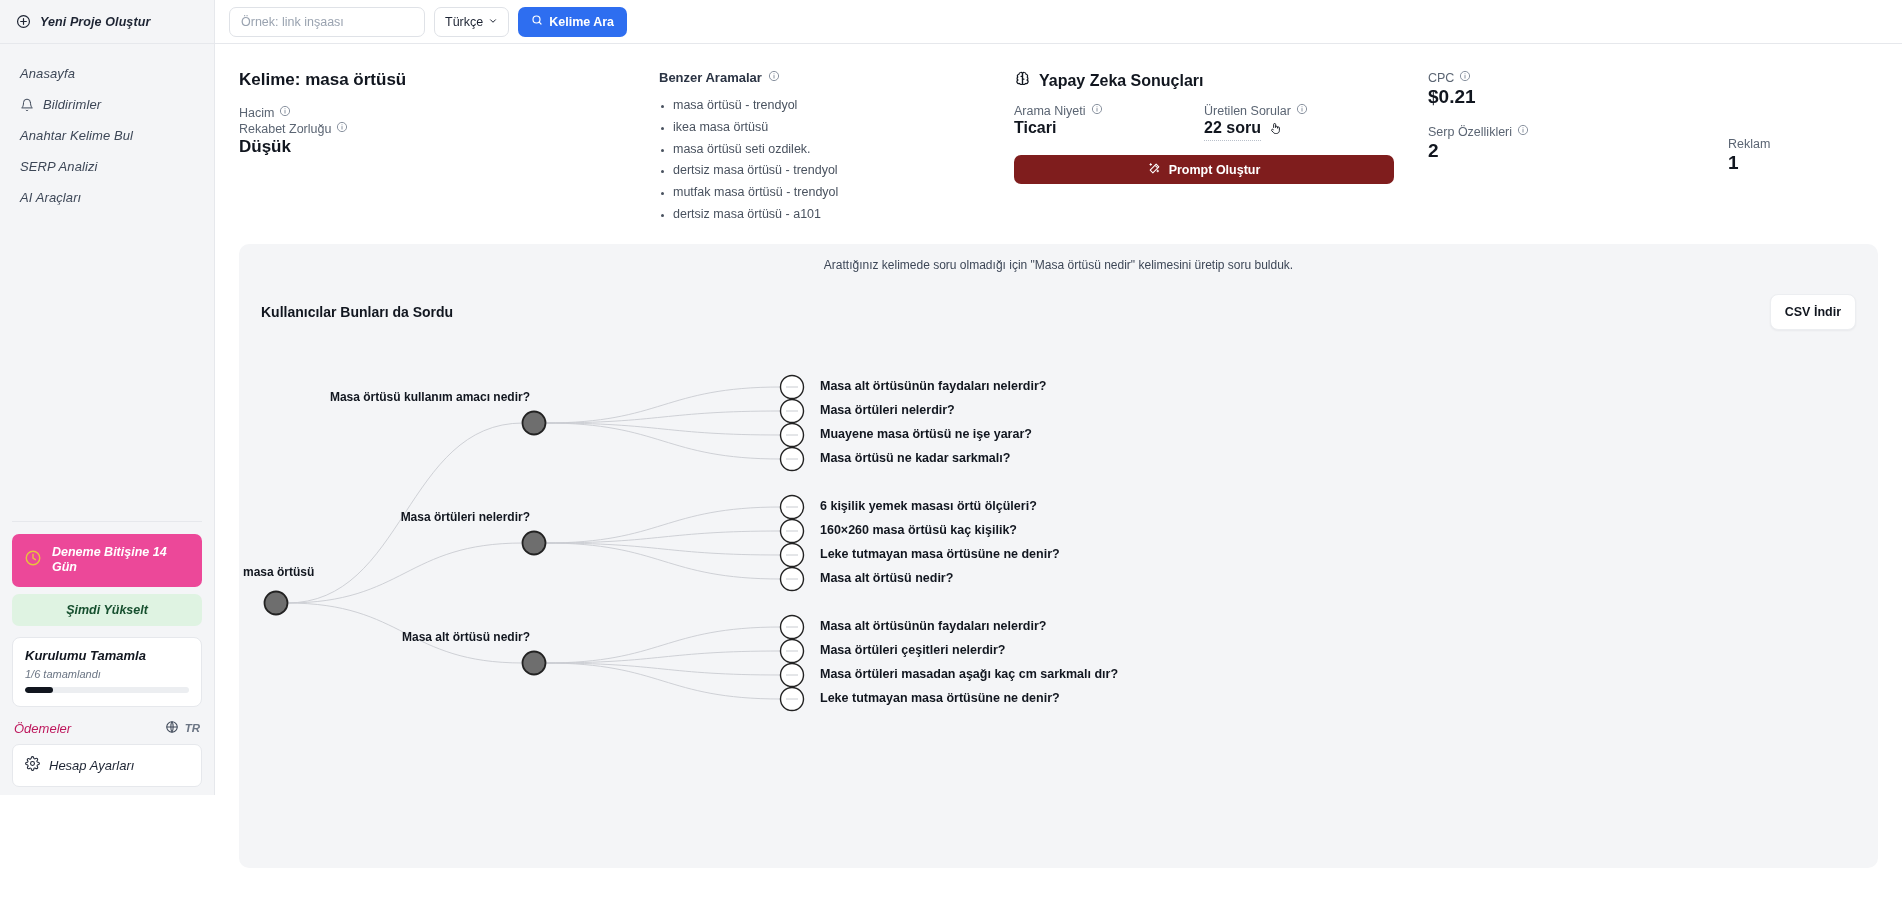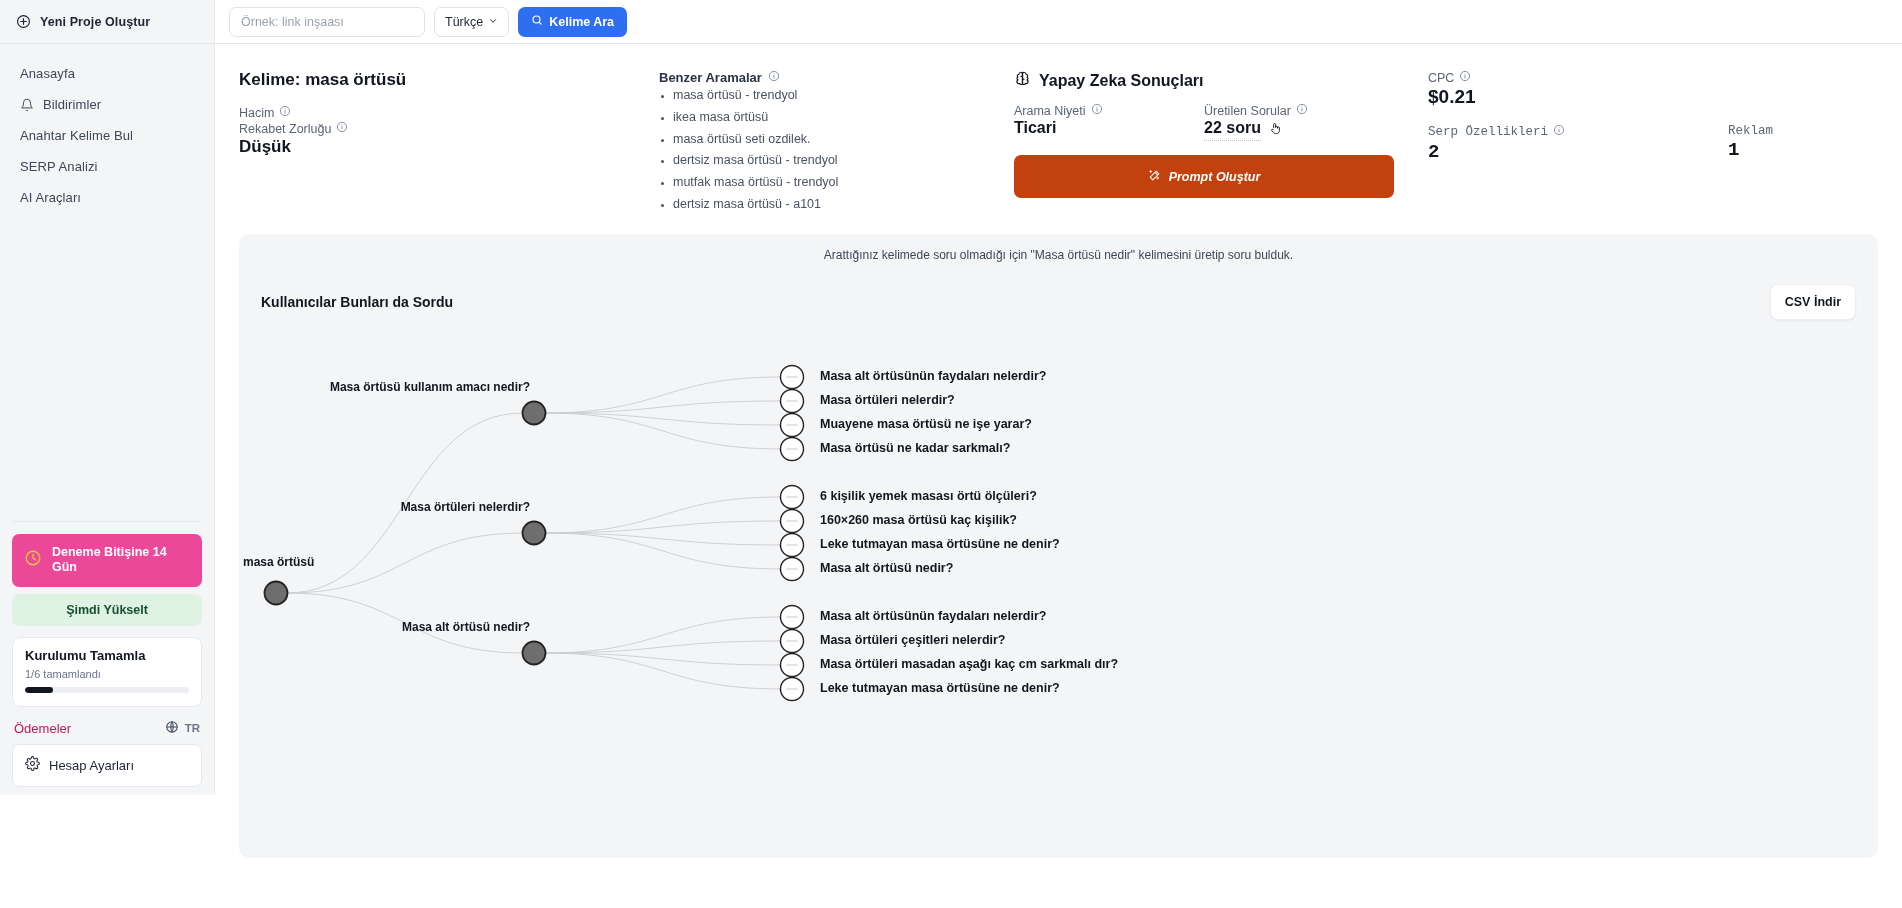--- a/index.html
+++ b/index.html
@@ -12,20 +12,21 @@
   }
   .app { display: flex; width: 1902px; height: 908px; }
 
   
   .sidebar {
     width: 215px; min-width: 215px; height: 795px;
     background: #f4f5f7;
     border-right: 1px solid #e6e8ec;
     display: flex; flex-direction: column;
     position: relative;
+    font-style: italic;
   }
   .sb-top {
     height: 44px; display: flex; align-items: center;
     padding: 0 16px; gap: 9px;
     border-bottom: 1px solid #e6e8ec;
     cursor: pointer;
   }
   .sb-top .plus { width: 15px; height: 15px; flex: 0 0 15px; }
   .sb-top-label { font-size: 12.5px; font-weight: 700; color: #1d2433; letter-spacing: .1px;}
   .sb-nav { padding-top: 14px; }
@@ -98,43 +99,43 @@
 
   
   .metrics {
     display:flex; padding: 26px 24px 18px 24px; gap: 0;
   }
   .col-kw { width: 420px; }
   .kw-title { font-size: 17px; font-weight: 700; color:#11161f; margin-bottom: 15px;}
   .lbl-row { display:flex; align-items:center; gap:5px; font-size:12.5px; color:#5b6573; margin-bottom:1px;}
   .big-val { font-size:17px; font-weight:700; color:#11161f; margin-bottom: 16px;}
   .col-sim { width: 340px; }
-  .sim-head { display:flex; align-items:center; gap:6px; font-size:13px; font-weight:700; color:#2b3444; }
+  .sim-head { display:flex; align-items:center; gap:6px; font-size:13px; font-weight:700; color:#2b3444; margin-bottom: 10px; }
   .sim-list { list-style: none; }
   .sim-list li { position: relative; padding-left: 14px; font-size:12.5px; color:#49525f; line-height: 1.74; }
   .sim-list li::before {
     content:""; position:absolute; left:2px; top:10px;
     width:3px; height:3px; border-radius:50%; background:#49525f;
   }
   .col-ai { width: 395px; padding-left: 15px;}
   .ai-head { display:flex; align-items:center; gap:8px; font-size:16px; font-weight:700; color:#11161f; margin-bottom: 12px;}
   .ai-two { display:flex; gap: 0; margin-bottom: 14px; }
   .ai-cell { width: 50%; }
   .ai-val { font-size: 16px; font-weight:700; color:#11161f; }
   .dotted { border-bottom: 1px dotted #b9c0ca; padding-bottom:3px; display:inline-block;}
   .cursor-ic { display:inline-block; vertical-align:-3px; margin-left:3px;}
   .prompt-btn {
-    width: 100%; background:#c2410c; color:#fff; border:none; border-radius: 7px;
-    height: 43px; display:flex; align-items:center; justify-content:center; gap:8px;
-    font-size: 12.5px; font-weight:700; cursor:pointer; font-family: inherit; font-style: italic;
+    width: 100%; background:#7f1d1d; color:#fff; border:none; border-radius: 7px;
+    height: 29px; display:flex; align-items:center; justify-content:center; gap:8px;
+    font-size: 12.5px; font-weight:700; cursor:pointer; font-family: inherit;
   }
   .col-right { flex:1 1 auto; padding-left: 34px;}
-  .r-grid { display:flex;font-family:Liberation Mono, monospace; }
+  .r-grid { display:flex; }
   .r-left { width: 300px;}
-  .r-right { width: 120px; text-align:left;}
+  .r-right { width: 120px; text-align:left;margin-top:13px;}
   .r-val { font-size:19px; font-weight:700; color:#11161f; margin-bottom: 16px;}
 
   
   .panel {
     margin: 0 24px; background:#f4f5f7; border-radius: 10px;
     height: 624px; position:relative; overflow:hidden;
   }
   .notice {
     text-align:center; font-size: 12px; color:#3d4757;
     padding: 14px 0 10px 0;

